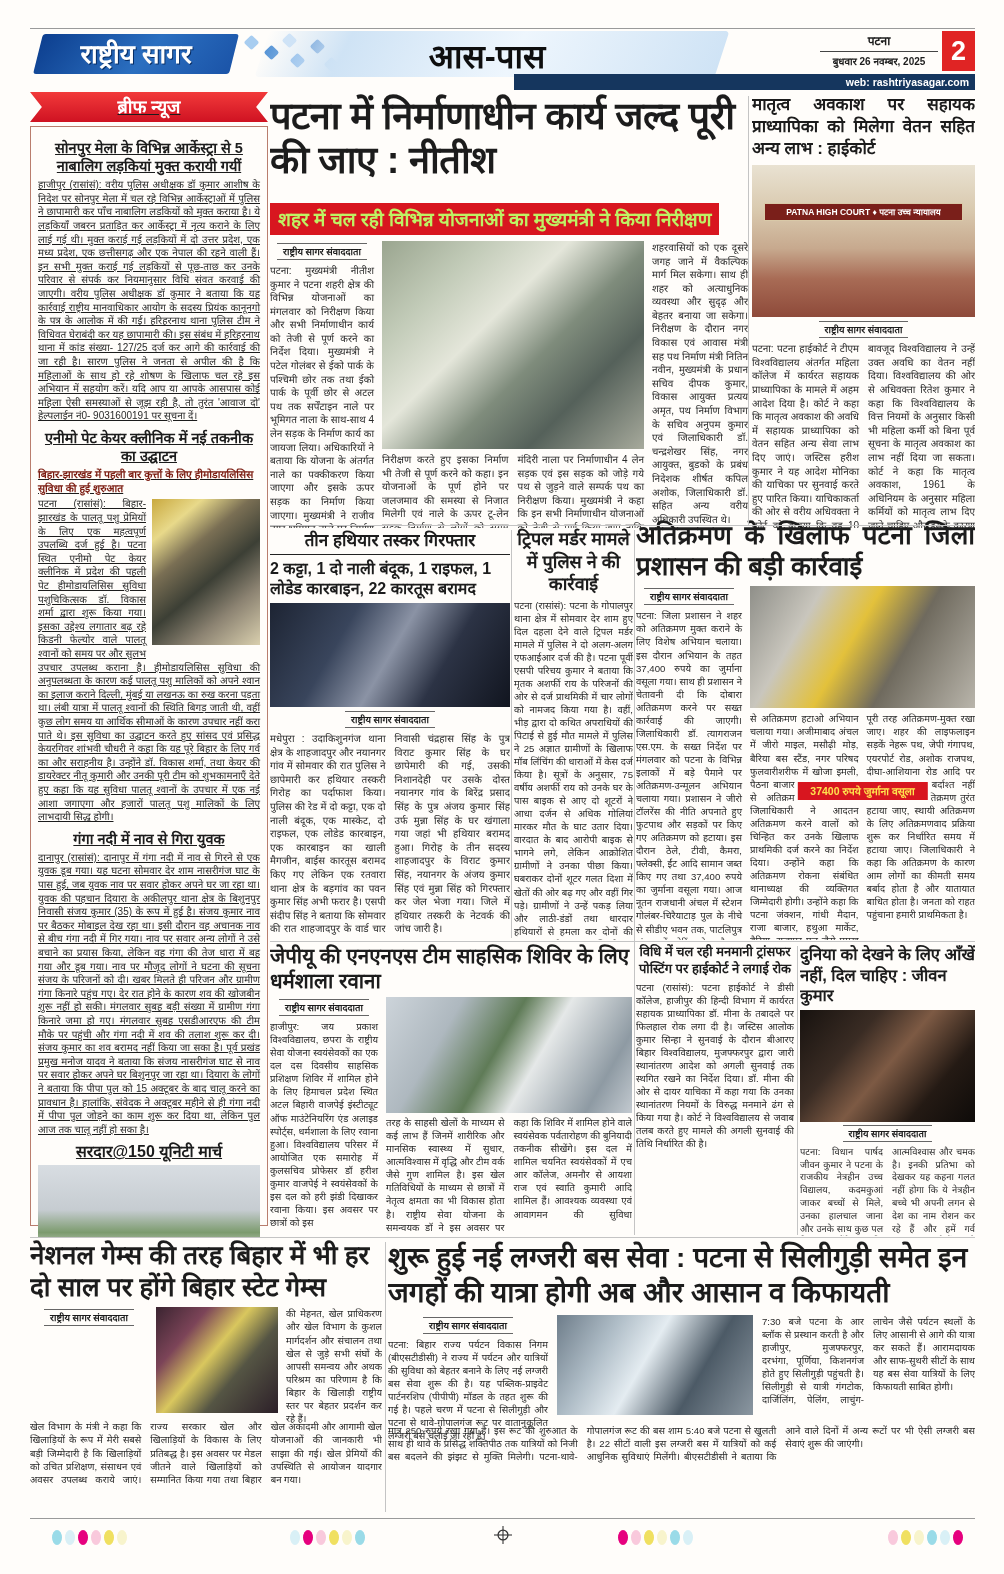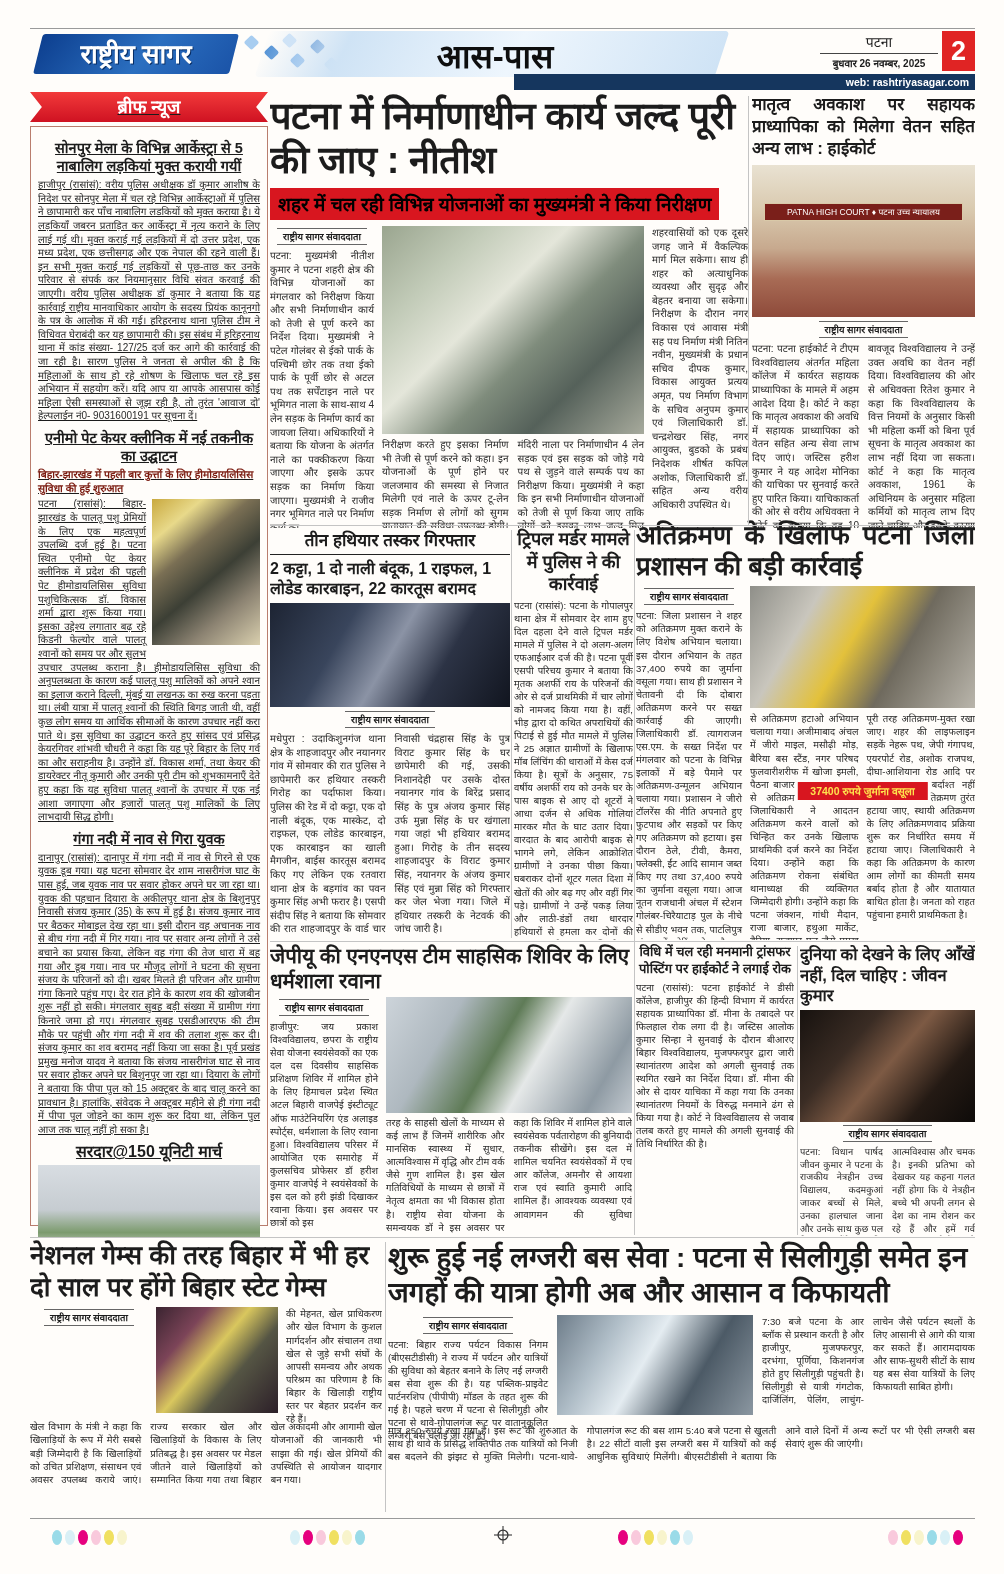--- a/index.html
+++ b/index.html
@@ -10,24 +10,24 @@
   .mast{left:30px;top:28px;width:945px;height:62px;border-top:1.5px solid #9a9a9a;}
   .nameplate{position:absolute;left:8px;top:5px;width:196px;height:40px;
       background:linear-gradient(120deg,#0d3f8f,#2b6fc0 55%,#1b54a8);
       transform:skewX(-14deg);border-radius:3px;}
   .nameplate span{display:block;transform:skewX(14deg);color:#fff;font-weight:bold;
       font-size:26px;text-align:center;line-height:40px;text-shadow:1px 1px 0 #062c63;}
   .diam{position:absolute;width:11px;height:11px;transform:rotate(45deg);border-radius:2px;}
   .centerband{position:absolute;left:232px;top:2px;width:460px;height:46px;
       background:linear-gradient(100deg,rgba(200,224,245,0) 0%,#cfe3f5 18%,#eef6fd 55%,#cfe3f5 100%);
       transform:skewX(-18deg);border-radius:4px;}
-  .secname{position:absolute;left:300px;top:4px;width:330px;text-align:center;
+  .secname{position:absolute;left:292px;top:4px;width:330px;text-align:center;
       font-size:33px;font-weight:bold;color:#0e0e0e;}
   .edbox{position:absolute;left:790px;top:3px;width:118px;text-align:center;}
-  .edbox .ed{font-weight:normal;font-size:14px;border-bottom:1px solid #444;padding-bottom:2px;}
+  .edbox .ed{font-weight:bold;font-size:12px;border-bottom:1px solid #444;padding-bottom:2px;}
   .edbox .dt{font-size:10px;font-weight:bold;padding-top:2px;}
   .pagenum{position:absolute;right:0;top:2px;width:33px;height:40px;background:#e02424;
       color:#fff;font-size:27px;font-weight:bold;text-align:center;line-height:40px;}
   .webstrip{position:absolute;left:484px;top:45px;width:461px;height:16px;background:#15365e;
       color:#fff;font-size:10.5px;font-weight:bold;text-align:right;line-height:16px;padding-right:6px;box-sizing:border-box;}
   
   .byline{display:block;margin:2px auto 4px auto;width:max-content;max-width:100%;
       font-weight:bold;font-size:9.5px;border-top:1px solid #666;border-bottom:1px solid #666;
       padding:1px 6px;text-align:center;}
   .body{font-size:10px;line-height:1.36;text-align:justify;color:#2a2a2a;}
@@ -42,33 +42,33 @@
       line-height:30px;font-size:18px;font-weight:bold;
       clip-path:polygon(0 0,100% 0,95% 50%,100% 100%,0 100%,5% 50%);}
   .briefbox{border:1px solid #b97d6d;margin-top:4px;padding:6px 7px;height:1100px;box-sizing:border-box;}
   .bhead{font-size:14.5px;font-weight:bold;text-align:center;line-height:1.25;margin:6px 0 3px;}
   .bsub{font-size:10.5px;font-weight:bold;color:#7c1d12;text-align:left;line-height:1.3;margin:2px 0;}
   .bphoto-r{float:right;width:108px;height:146px;margin:2px 0 3px 6px;}
   .bphoto-f{width:100%;height:150px;margin:3px 0;}
   
   .lead{left:270px;top:94px;width:478px;height:434px;}
   .lead h1{margin:0;font-size:38px;line-height:1.17;font-weight:bold;letter-spacing:-.5px;}
-  .kicker{margin-top:5px;background:#d8161f;color:#000000;font-size:19px;font-weight:bold;
+  .kicker{margin-top:20px;background:#d8161f;color:#bef264;font-size:19px;font-weight:bold;
       padding:3px 8px;width:max-content;max-width:100%;}
   .leadrow{display:flex;gap:8px;margin-top:6px;height:298px;}
   .leadcol1{width:104px;flex:none;}
   .leadmid{width:262px;flex:none;}
   .leadcol3{flex:1;}
   .ph-lead{width:262px;height:208px;}
   
   .hc{left:752px;top:94px;width:223px;height:434px;}
   .hc h2{margin:0;font-size:17px;line-height:1.3;font-weight:bold;text-align:justify;}
   .ph-hc{width:223px;height:152px;margin:5px 0 4px;position:relative;}
   .hc-band{position:absolute;left:12px;top:38px;right:12px;height:16px;background:#7a1f1a;
-      color:#fff;font-size:8.5px;font-weight:normal;text-align:center;line-height:16px;border:1px solid #d9c9a8;}
+      color:#fff;font-size:8.5px;font-weight:bold;text-align:center;line-height:16px;border:1px solid #d9c9a8;}
   
   .arms{left:270px;top:528px;width:240px;height:412px;}
   .arms h2{margin:0 0 2px;font-size:17px;font-weight:bold;text-align:center;
       border-bottom:1.5px solid #222;padding-bottom:3px;}
   .arms .sub{font-size:16px;font-weight:bold;line-height:1.25;margin:4px 0;}
   .ph-cuffs{width:240px;height:104px;margin:2px 0 4px;}
   .triple{left:514px;top:528px;width:119px;height:412px;}
   .triple h2{margin:0 0 3px;font-size:18px;font-weight:bold;text-align:center;line-height:1.25;}
   .enc{left:636px;top:520px;width:339px;height:420px;}
   .enc h1{margin:0;font-size:26px;line-height:1.2;font-weight:bold;text-align:justify;}

